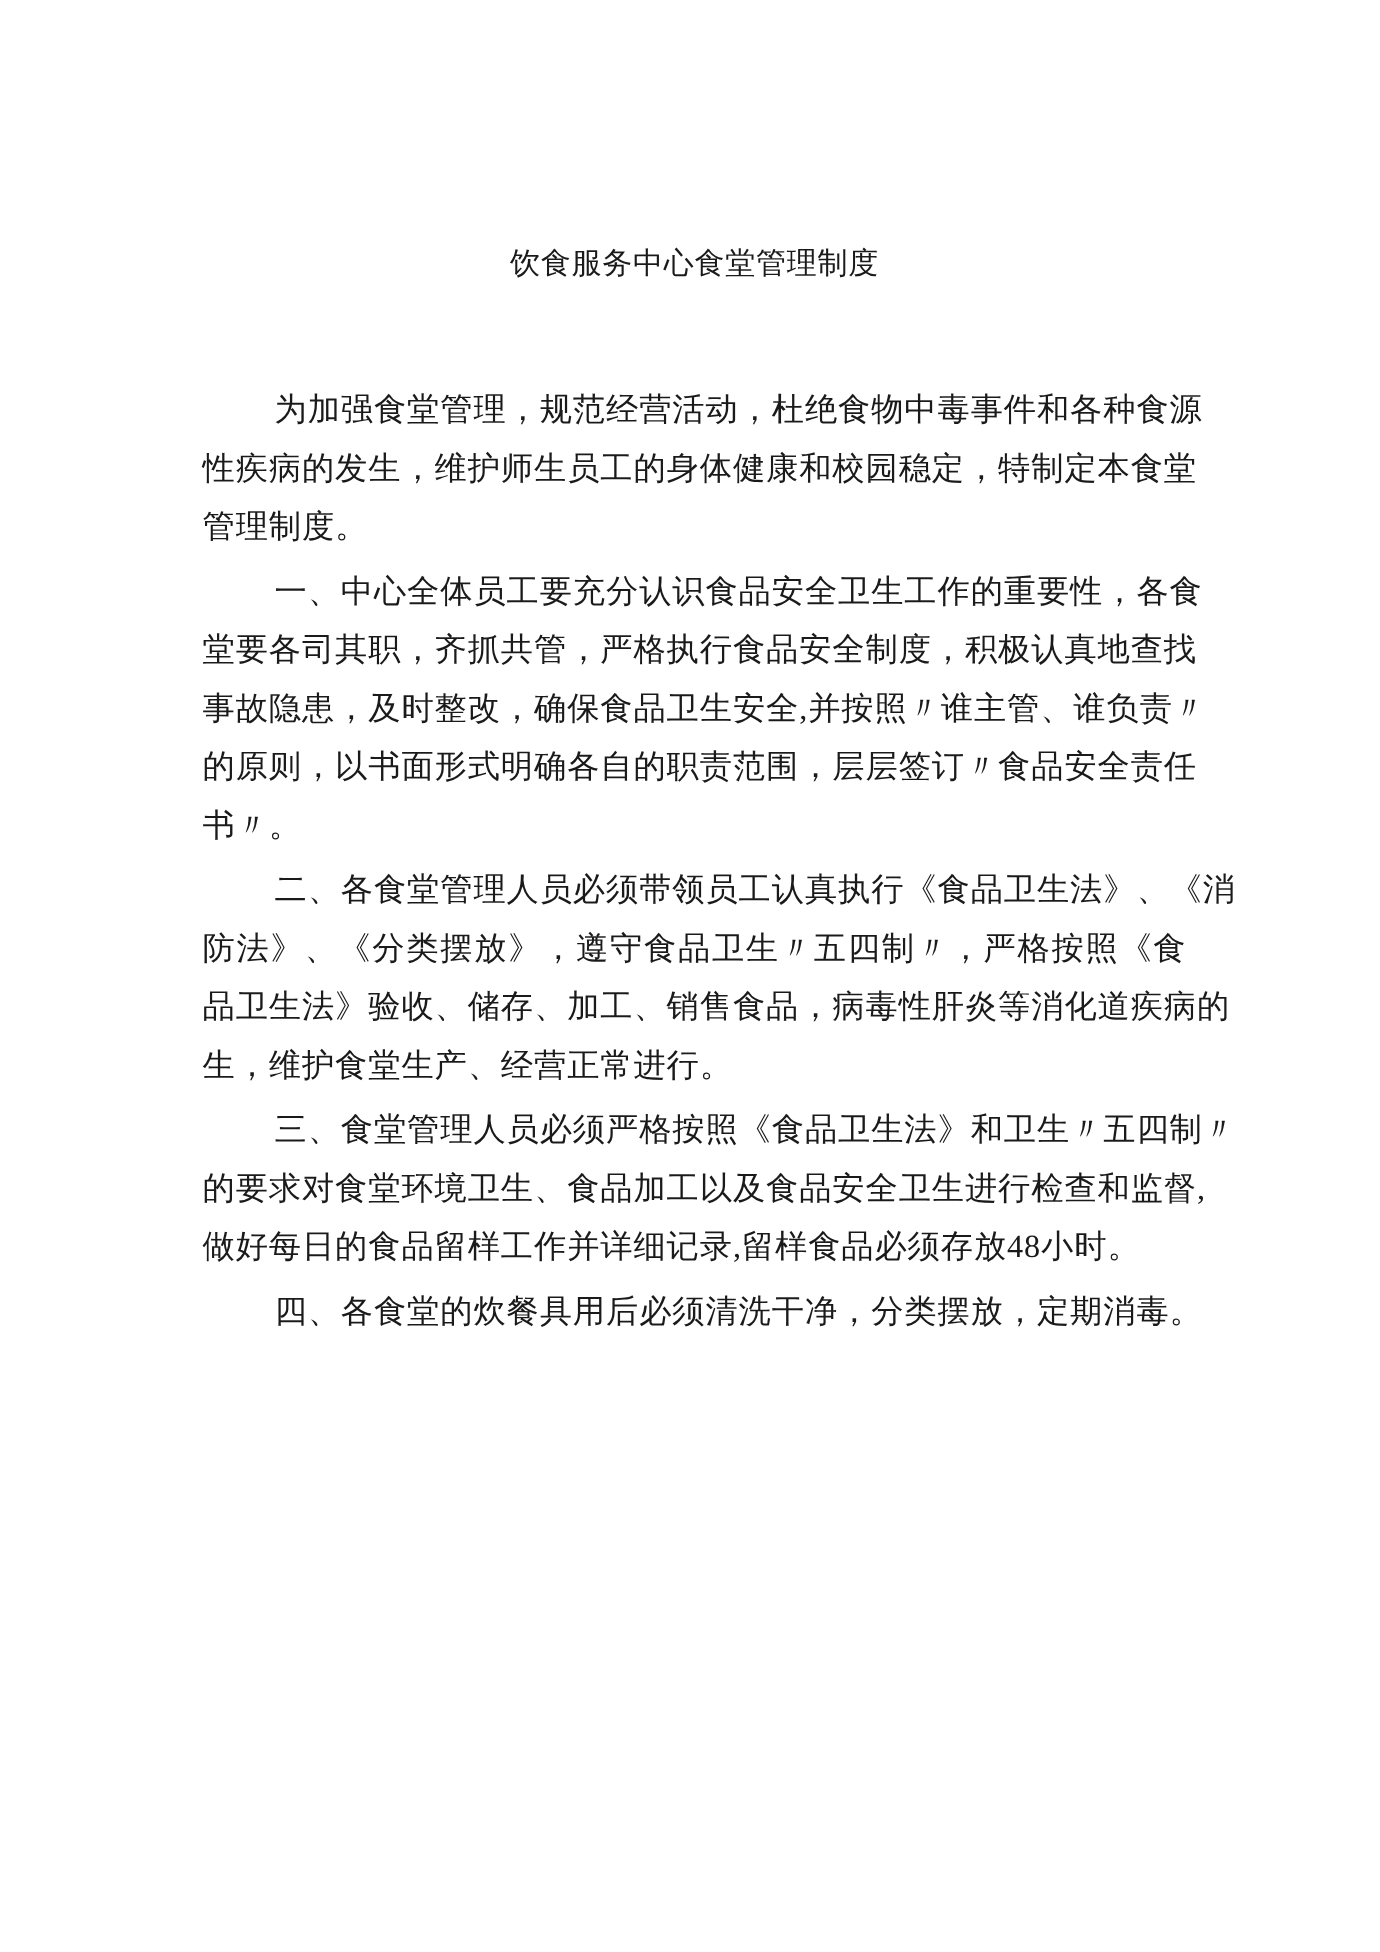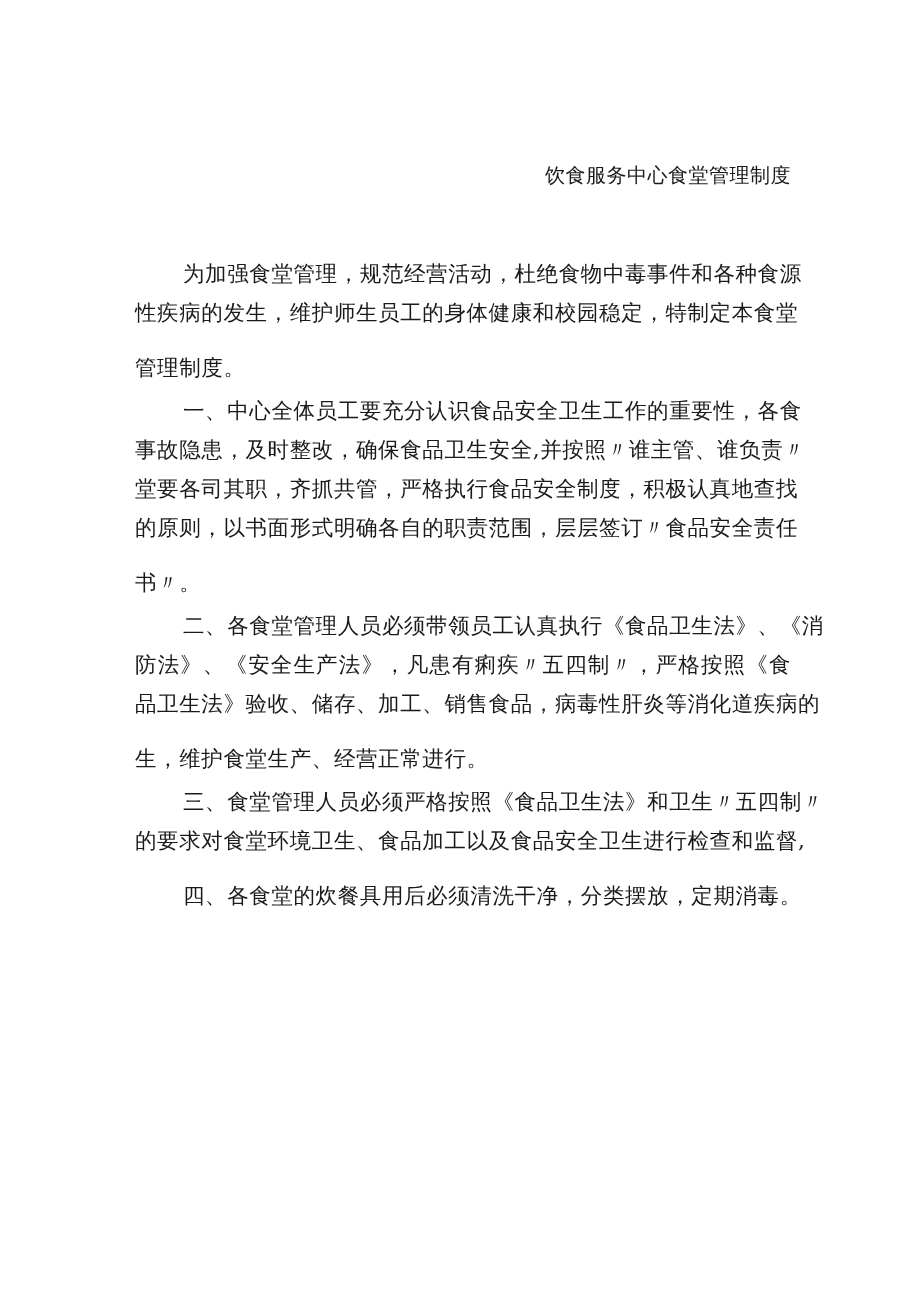--- a/index.html
+++ b/index.html
@@ -19,50 +19,50 @@
       position: absolute;
       left: 135px;
       top: 0;
       width: 656px;
     }
     .title {
       position: absolute;
       left: 0;
       width: 656px;
       top: 160px;
-      text-align: right;
+      text-align: center;
       font-size: 20px;
       line-height: 30px;
       letter-spacing: 0.5px;
       margin: 0;
       font-weight: normal;
     }
     .body {
       position: absolute;
       left: 0;
       top: 254px;
       width: 656px;
+      font-family: Liberation Serif, serif;
     }
     .para {
       margin: 0 0 4px 0;
       font-size: 21.5px;
       line-height: 39px;
       text-indent: 2em;
       text-align: justify;
       letter-spacing: 0.6px;
     }
     .line {
       display: block;
       white-space: nowrap;
       text-align: justify;
       text-align-last: justify;
     }
     .line.last {
       text-align-last: left;
-      margin-top: 16px;
     }
     .line.first {
       padding-left: 48px;
     }
   </style>
 </head>
 <body>
 
 <div class="page">
   <h1 class="title">饮食服务中心食堂管理制度</h1>
@@ -70,36 +70,37 @@
   <div class="body">
 
     <div class="para" style="text-indent:0">
       <span class="line first">为加强食堂管理，规范经营活动，杜绝食物中毒事件和各种食源</span>
       <span class="line">性疾病的发生，维护师生员工的身体健康和校园稳定，特制定本食堂</span>
       <span class="line last">管理制度。</span>
     </div>
 
     <div class="para" style="text-indent:0">
       <span class="line first">一、中心全体员工要充分认识食品安全卫生工作的重要性，各食</span>
+      <span class="line">堂要各司其职，齐抓共管，严格执行食品安全制度，积极认真地查找</span>
       <span class="line">事故隐患，及时整改，确保食品卫生安全,并按照〃谁主管、谁负责〃</span>
-      <span class="line">堂要各司其职，齐抓共管，严格执行食品安全制度，积极认真地查找</span>
       <span class="line">的原则，以书面形式明确各自的职责范围，层层签订〃食品安全责任</span>
       <span class="line last">书〃。</span>
     </div>
 
     <div class="para" style="text-indent:0">
       <span class="line first">二、各食堂管理人员必须带领员工认真执行《食品卫生法》、《消</span>
-      <span class="line">防法》、《安全生产法》，凡患有痢疾〃五四制〃，严格按照《食</span>
+      <span class="line">防法》、《分类摆放》，遵守食品卫生〃五四制〃，严格按照《食</span>
       <span class="line">品卫生法》验收、储存、加工、销售食品，病毒性肝炎等消化道疾病的</span>
       <span class="line last">生，维护食堂生产、经营正常进行。</span>
     </div>
 
     <div class="para" style="text-indent:0">
       <span class="line first">三、食堂管理人员必须严格按照《食品卫生法》和卫生〃五四制〃</span>
       <span class="line">的要求对食堂环境卫生、食品加工以及食品安全卫生进行检查和监督,</span>
+      <span class="line last">做好每日的食品留样工作并详细记录,留样食品必须存放48小时。</span>
     </div>
 
     <div class="para" style="text-indent:0">
       <span class="line first last">四、各食堂的炊餐具用后必须清洗干净，分类摆放，定期消毒。</span>
     </div>
 
 
   </div>
 </div>
 

